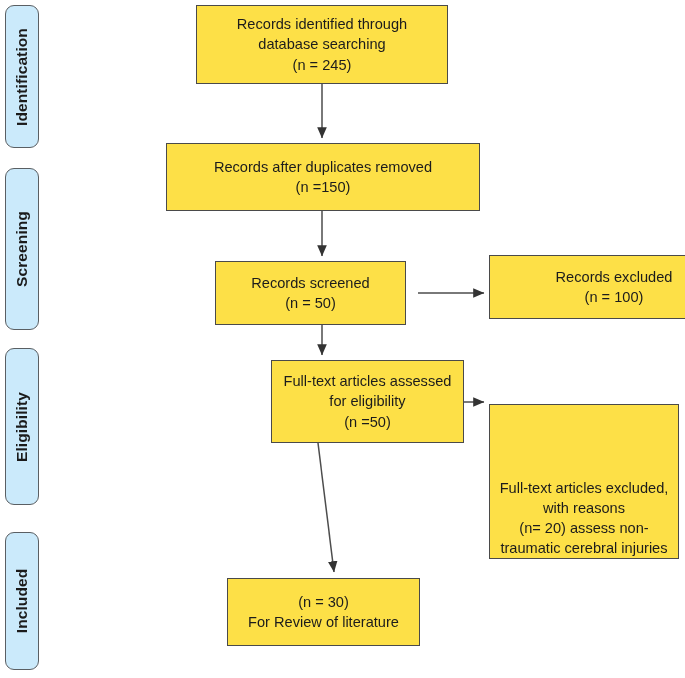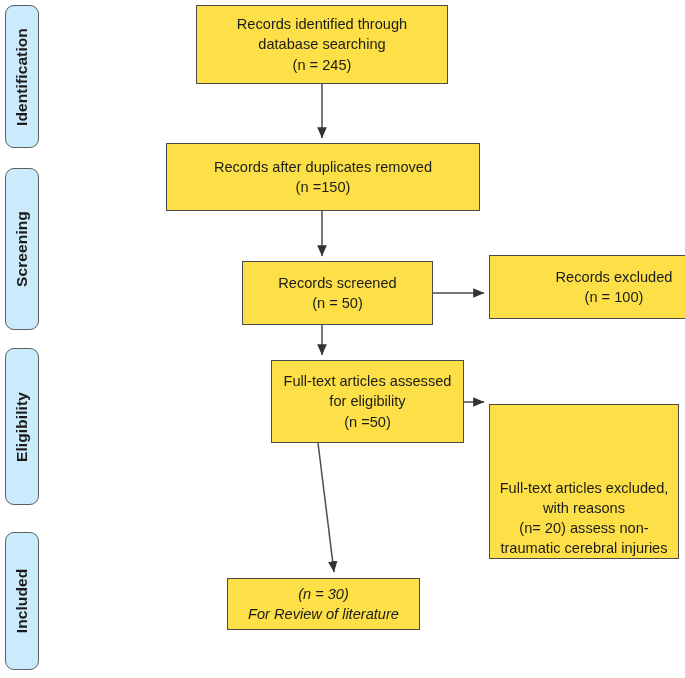--- a/index.html
+++ b/index.html
@@ -124,21 +124,21 @@
     <span class="box-text">Records identified through
 database searching
 (n = 245)</span>
   </div>
 
   <div class="flow-box" style="left:166px; top:143px; width:314px; height:68px;justify-content:center;">
     <span class="box-text">Records after duplicates removed
 (n =150)</span>
   </div>
 
-  <div class="flow-box" style="left:242px; top:261px; width:191px; height:64px;">
+  <div class="flow-box" style="left:215px; top:261px; width:191px; height:64px;">
     <span class="box-text">Records screened
 (n = 50)</span>
   </div>
 
   <div class="flow-box" style="left:489px; top:255px; width:218px; height:64px;padding-left:32px;">
     <span class="box-text">Records excluded
 (n = 100)</span>
   </div>
 
   <div class="flow-box" style="left:227px; top:360px; width:193px; height:83px;margin-left:44px;">
@@ -147,18 +147,18 @@
 (n =50)</span>
   </div>
 
   <div class="flow-box top-aligned" style="left:489px; top:360px; width:190px; height:155px;">
     <span class="box-text">Full-text articles excluded,
 with reasons
 (n= 20) assess non-
 traumatic cerebral injuries</span>
   </div>
 
-  <div class="flow-box" style="left:227px; top:578px; width:193px; height:52px;font-style:italic;">
+  <div class="flow-box" style="left:227px; top:578px; width:193px; height:68px;">
     <span class="box-text">(n = 30)
 For Review of literature</span>
   </div>
 
 </div>
 
 </body></html>

